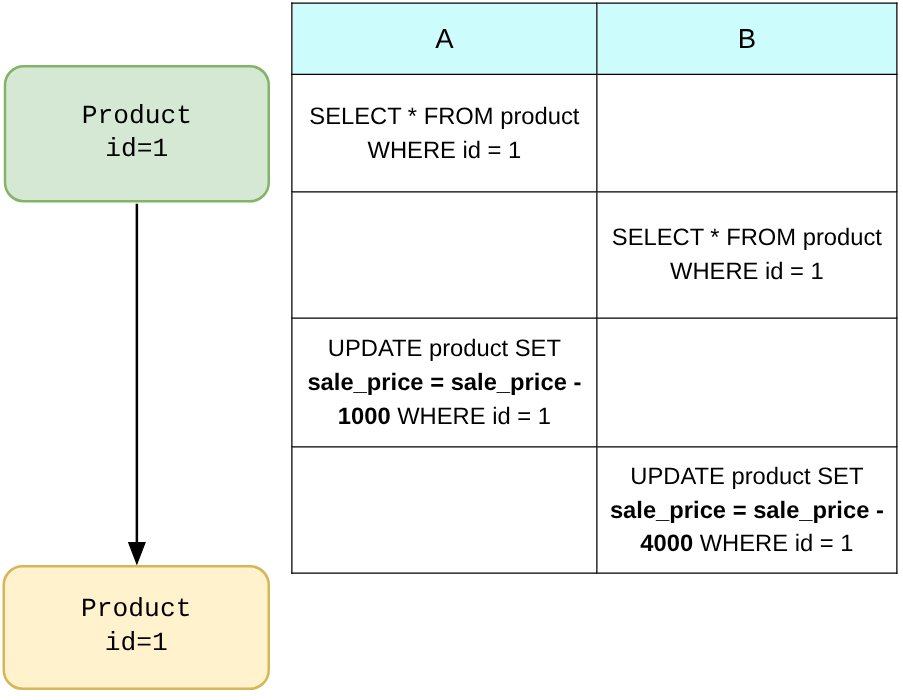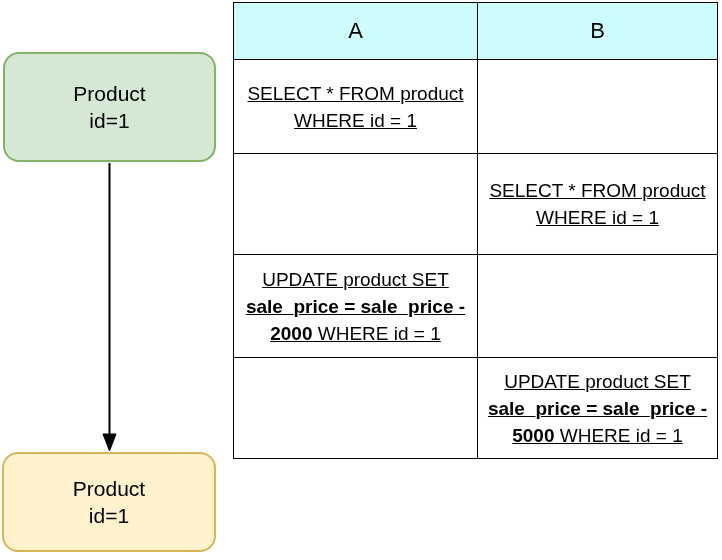--- a/index.html
+++ b/index.html
@@ -22,20 +22,21 @@
     background: #d5e8d4;
     display: flex;
     flex-direction: column;
     align-items: center;
     justify-content: center;
     text-align: center;
     font-size: 21px;
     line-height: 27px;
     color: #000000;
     box-sizing: border-box;
+    font-family: Liberation Mono, monospace;
   }
   .node-start { left: 3px; top: 52px; width: 213px; height: 110px; }
   .node-end   { left: 2px; top: 452px; width: 214px; height: 100px; }
   .arrow-svg {
     position: absolute;
     left: 0; top: 0;
     width: 722px; height: 560px;
     pointer-events: none;
   }
   table.tx-table {
@@ -64,21 +65,21 @@
     font-size: 19px;
     line-height: 27px;
     font-weight: 400;
   }
   col.col-a { width: 244px; }
   col.col-b { width: 240px; }
   tbody tr:nth-child(1) td { height: 89px; }
   tbody tr:nth-child(2) td { height: 96px; }
   tbody tr:nth-child(3) td { height: 98px; }
   tbody tr:nth-child(4) td { height: 96px; }
-  td .line { white-space: nowrap; text-decoration: underline; }
+  td .line { white-space: nowrap; }
   td .bold { font-weight: 700; }
 </style>
 </head>
 <body>
 
 <div class="canvas">
 
   <div class="node node-start" style="background: rgb(213, 232, 212); border-color: rgb(130, 179, 102);">
     <div>Product</div>
     <div>id=1</div>
@@ -117,28 +118,28 @@
           <td></td>
           <td>
             <div class="line"><span>SELECT * FROM product</span></div>
             <div class="line"><span>WHERE id = 1</span></div>
           </td>
         </tr>
         <tr>
           <td>
             <div class="line"><span>UPDATE product SET</span></div>
             <div class="line"><span class="bold">sale_price = sale_price -</span></div>
-            <div class="line"><span class="bold">2000</span><span> WHERE id = 1</span></div>
+            <div class="line"><span class="bold">1000</span><span> WHERE id = 1</span></div>
           </td>
           <td></td>
         </tr>
         <tr>
           <td></td>
           <td>
             <div class="line"><span>UPDATE product SET</span></div>
             <div class="line"><span class="bold">sale_price = sale_price -</span></div>
-            <div class="line"><span class="bold">5000</span><span> WHERE id = 1</span></div>
+            <div class="line"><span class="bold">4000</span><span> WHERE id = 1</span></div>
           </td>
         </tr>
       </tbody>
   </table>
 
 </div>
 
 </body></html>

